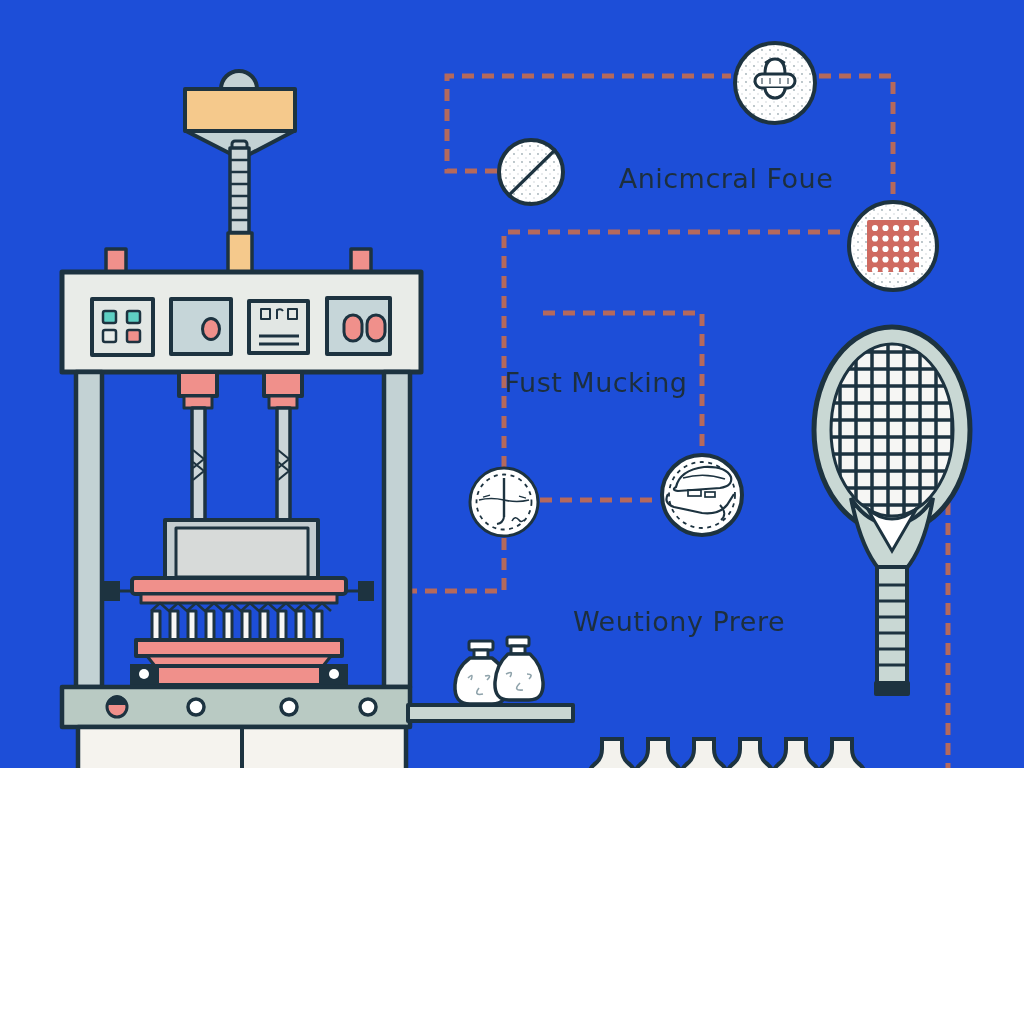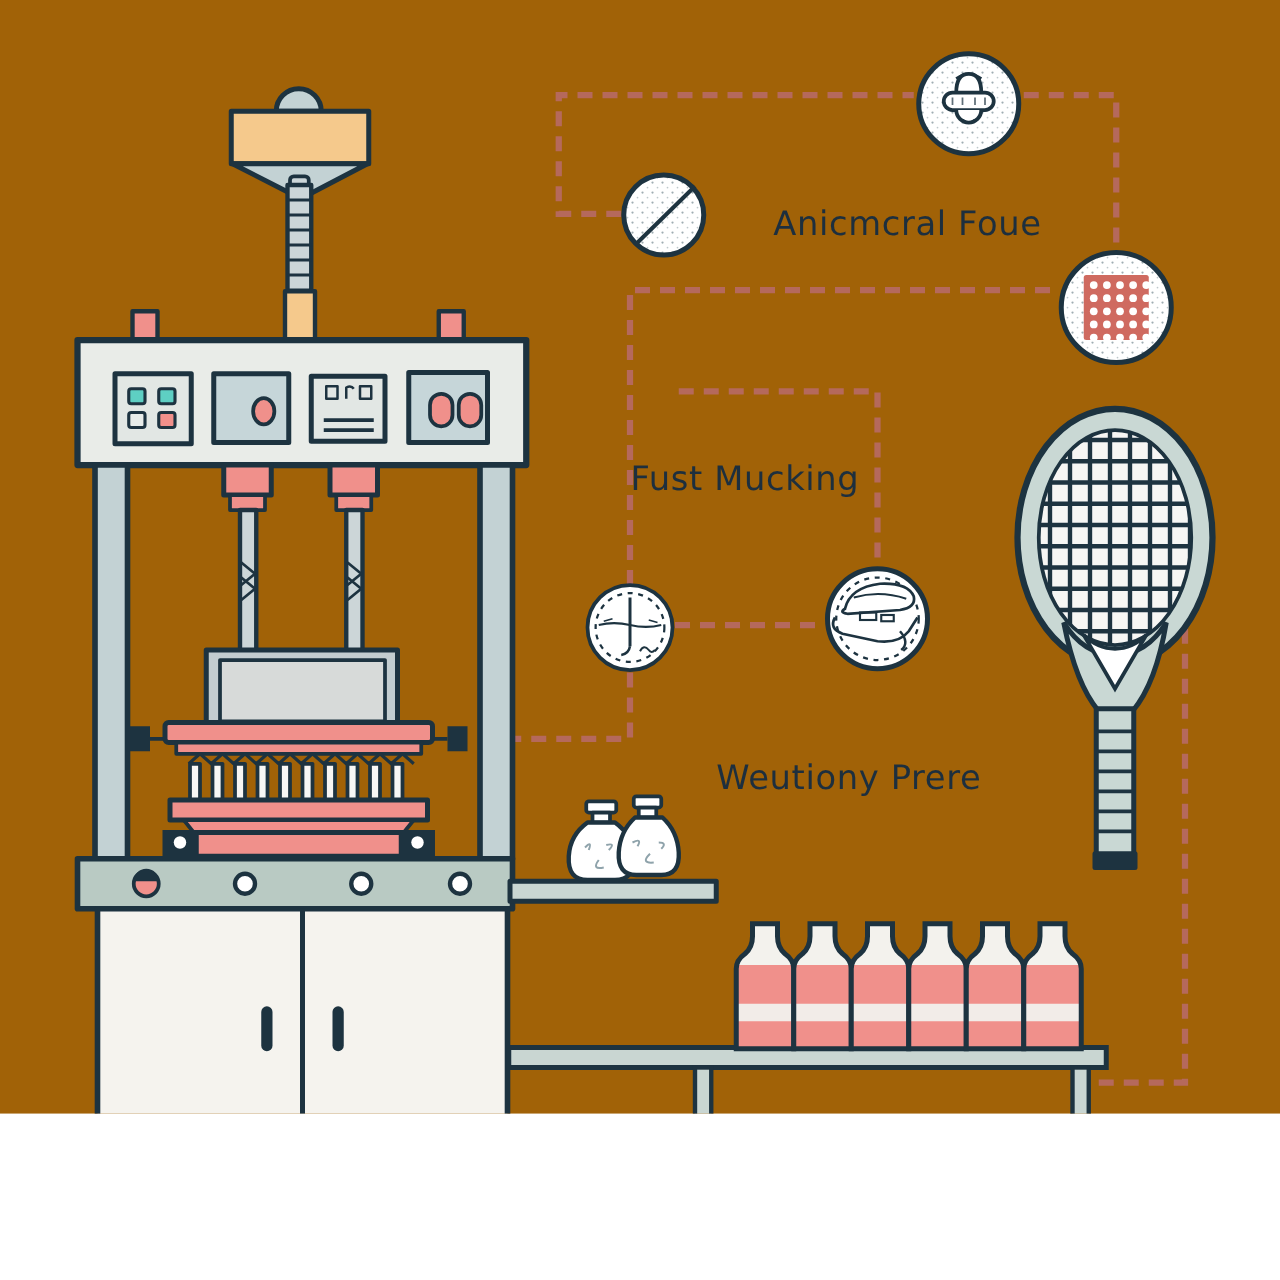--- a/index.html
+++ b/index.html
@@ -1,16 +1,16 @@
 <!DOCTYPE html>
 <html><head>
 <meta charset="utf-8">
 <style>
   html,body{margin:0;padding:0;background:#ffffff;}
-  .stage{width:1024px;height:891px;position:relative;background:#a16207;overflow:hidden;text-align:center;}
+  .stage{width:1024px;height:768px;position:relative;background:#1d4ed8;overflow:hidden;text-align:center;}
   svg{display:block;}
   text.label{font-family:"DejaVu Sans",sans-serif;font-size:27px;letter-spacing:.5px;fill:#1d2f3e;}
 </style>
 </head>
 <body>
 
 <div class="stage">
 <svg width="1024" height="1024" viewBox="0 0 1024 1024">
   <defs>
     <pattern id="stip" width="8" height="8" patternUnits="userSpaceOnUse">

